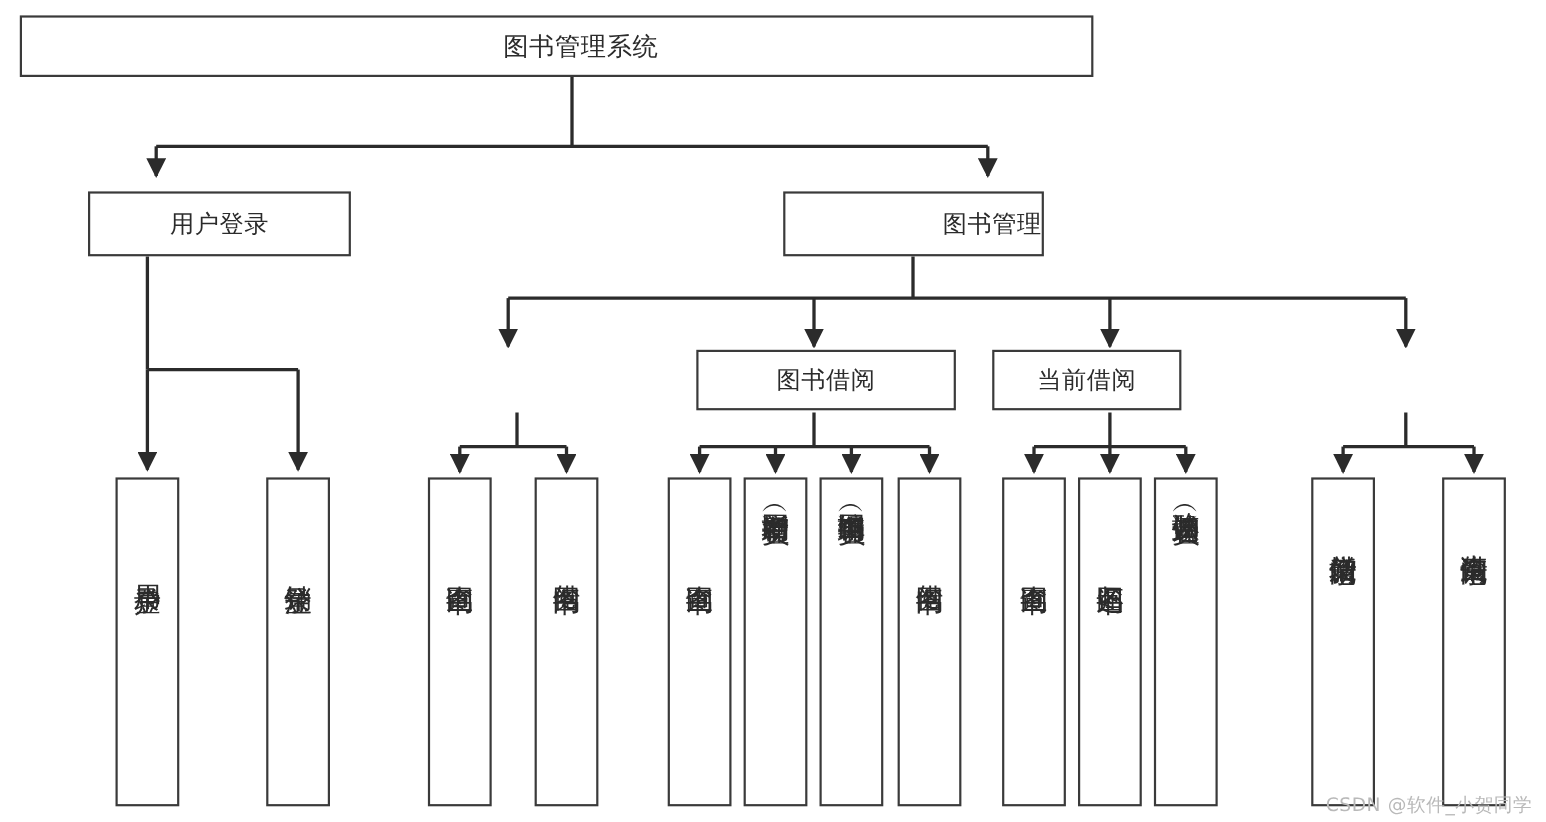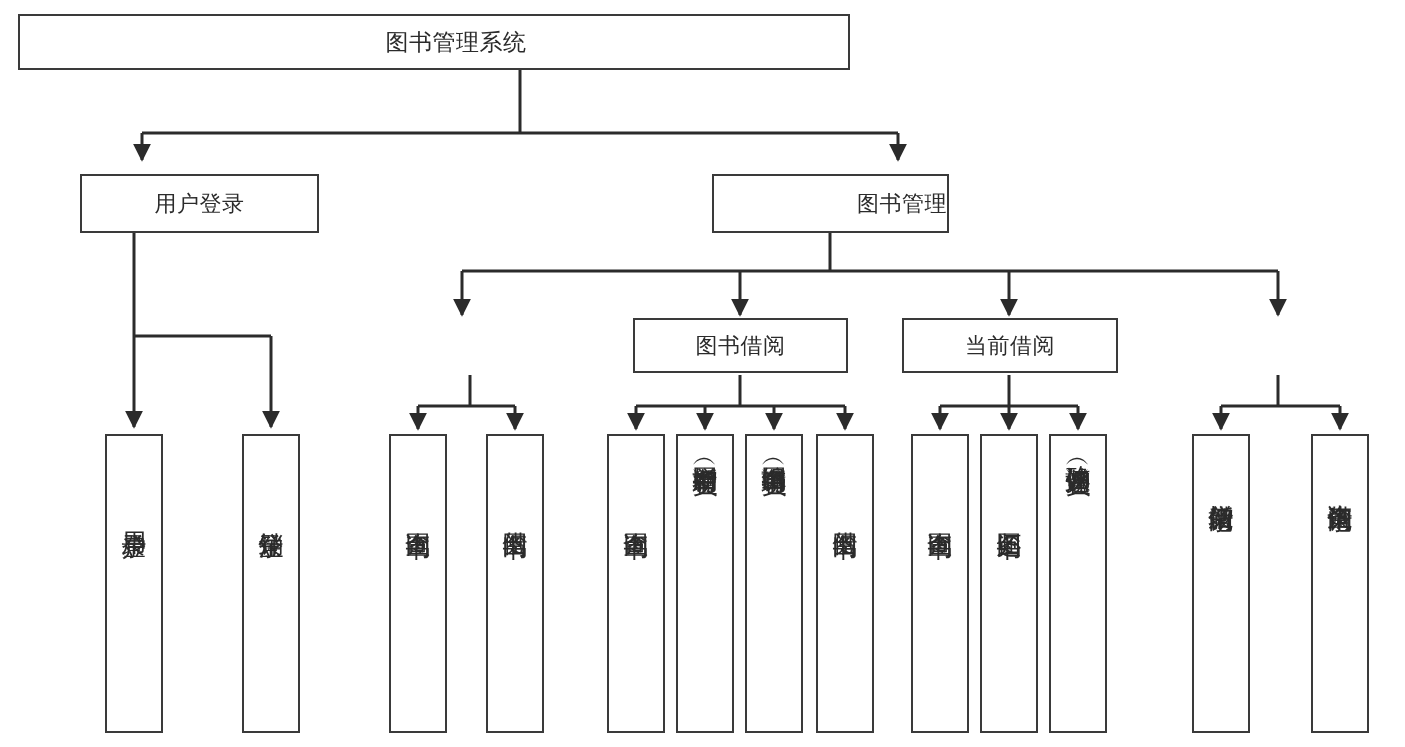--- a/index.html
+++ b/index.html
@@ -134,38 +134,38 @@
       <path d="M 1009 406 L 1009 429" marker-end="url(#arrow)"></path>
       <path d="M 1078 406 L 1078 429" marker-end="url(#arrow)"></path>
 
       <path d="M 1278 375 L 1278 406"></path>
       <path d="M 1221 406 L 1340 406"></path>
       <path d="M 1221 406 L 1221 429" marker-end="url(#arrow)"></path>
       <path d="M 1340 406 L 1340 429" marker-end="url(#arrow)"></path>
     </g>
   </svg>
 
-  <div class="node level-0" style="left:18px; top:14px; width:832px; height:56px;padding-left:44px;">
+  <div class="node level-0" style="left:18px; top:14px; width:976px; height:56px;padding-left:44px;">
     <span class="node-label">图书管理系统</span>
   </div>
 
   <div class="node level-1" style="left:80px; top:174px; width:239px; height:59px;">
     <span class="node-label">用户登录</span>
   </div>
 
   <div class="node level-1" style="left:712px; top:174px; width:237px; height:59px;justify-content:flex-end;">
     <span class="node-label">图书管理</span>
   </div>
 
 
-  <div class="node level-2" style="left:633px; top:318px; width:215px; height:55px;">
+  <div class="node level-2" style="left:633px; top:318px; width:236px; height:55px;">
     <span class="node-label">图书借阅</span>
   </div>
 
-  <div class="node level-2" style="left:902px; top:318px; width:216px; height:55px;">
+  <div class="node level-2" style="left:902px; top:318px; width:172px; height:55px;">
     <span class="node-label">当前借阅</span>
   </div>
 
 
   <div class="node leaf leaf-short" style="left:105px; top:434px; width:58px; height:299px;">
     <span class="node-label">用户登录</span>
   </div>
 
   <div class="node leaf leaf-short" style="left:242px; top:434px; width:58px; height:299px;">
     <span class="node-label">注销登录</span>
@@ -208,14 +208,15 @@
   </div>
 
   <div class="node leaf leaf-mid" style="left:1192px; top:434px; width:58px; height:299px;">
     <span class="node-label">新增借阅记录</span>
   </div>
 
   <div class="node leaf leaf-mid" style="left:1311px; top:434px; width:58px; height:299px;">
     <span class="node-label">查询借阅记录</span>
   </div>
 
+  <div id="watermark">CSDN @软件_小贺同学</div>
 
 </div>
 
 </body></html>

